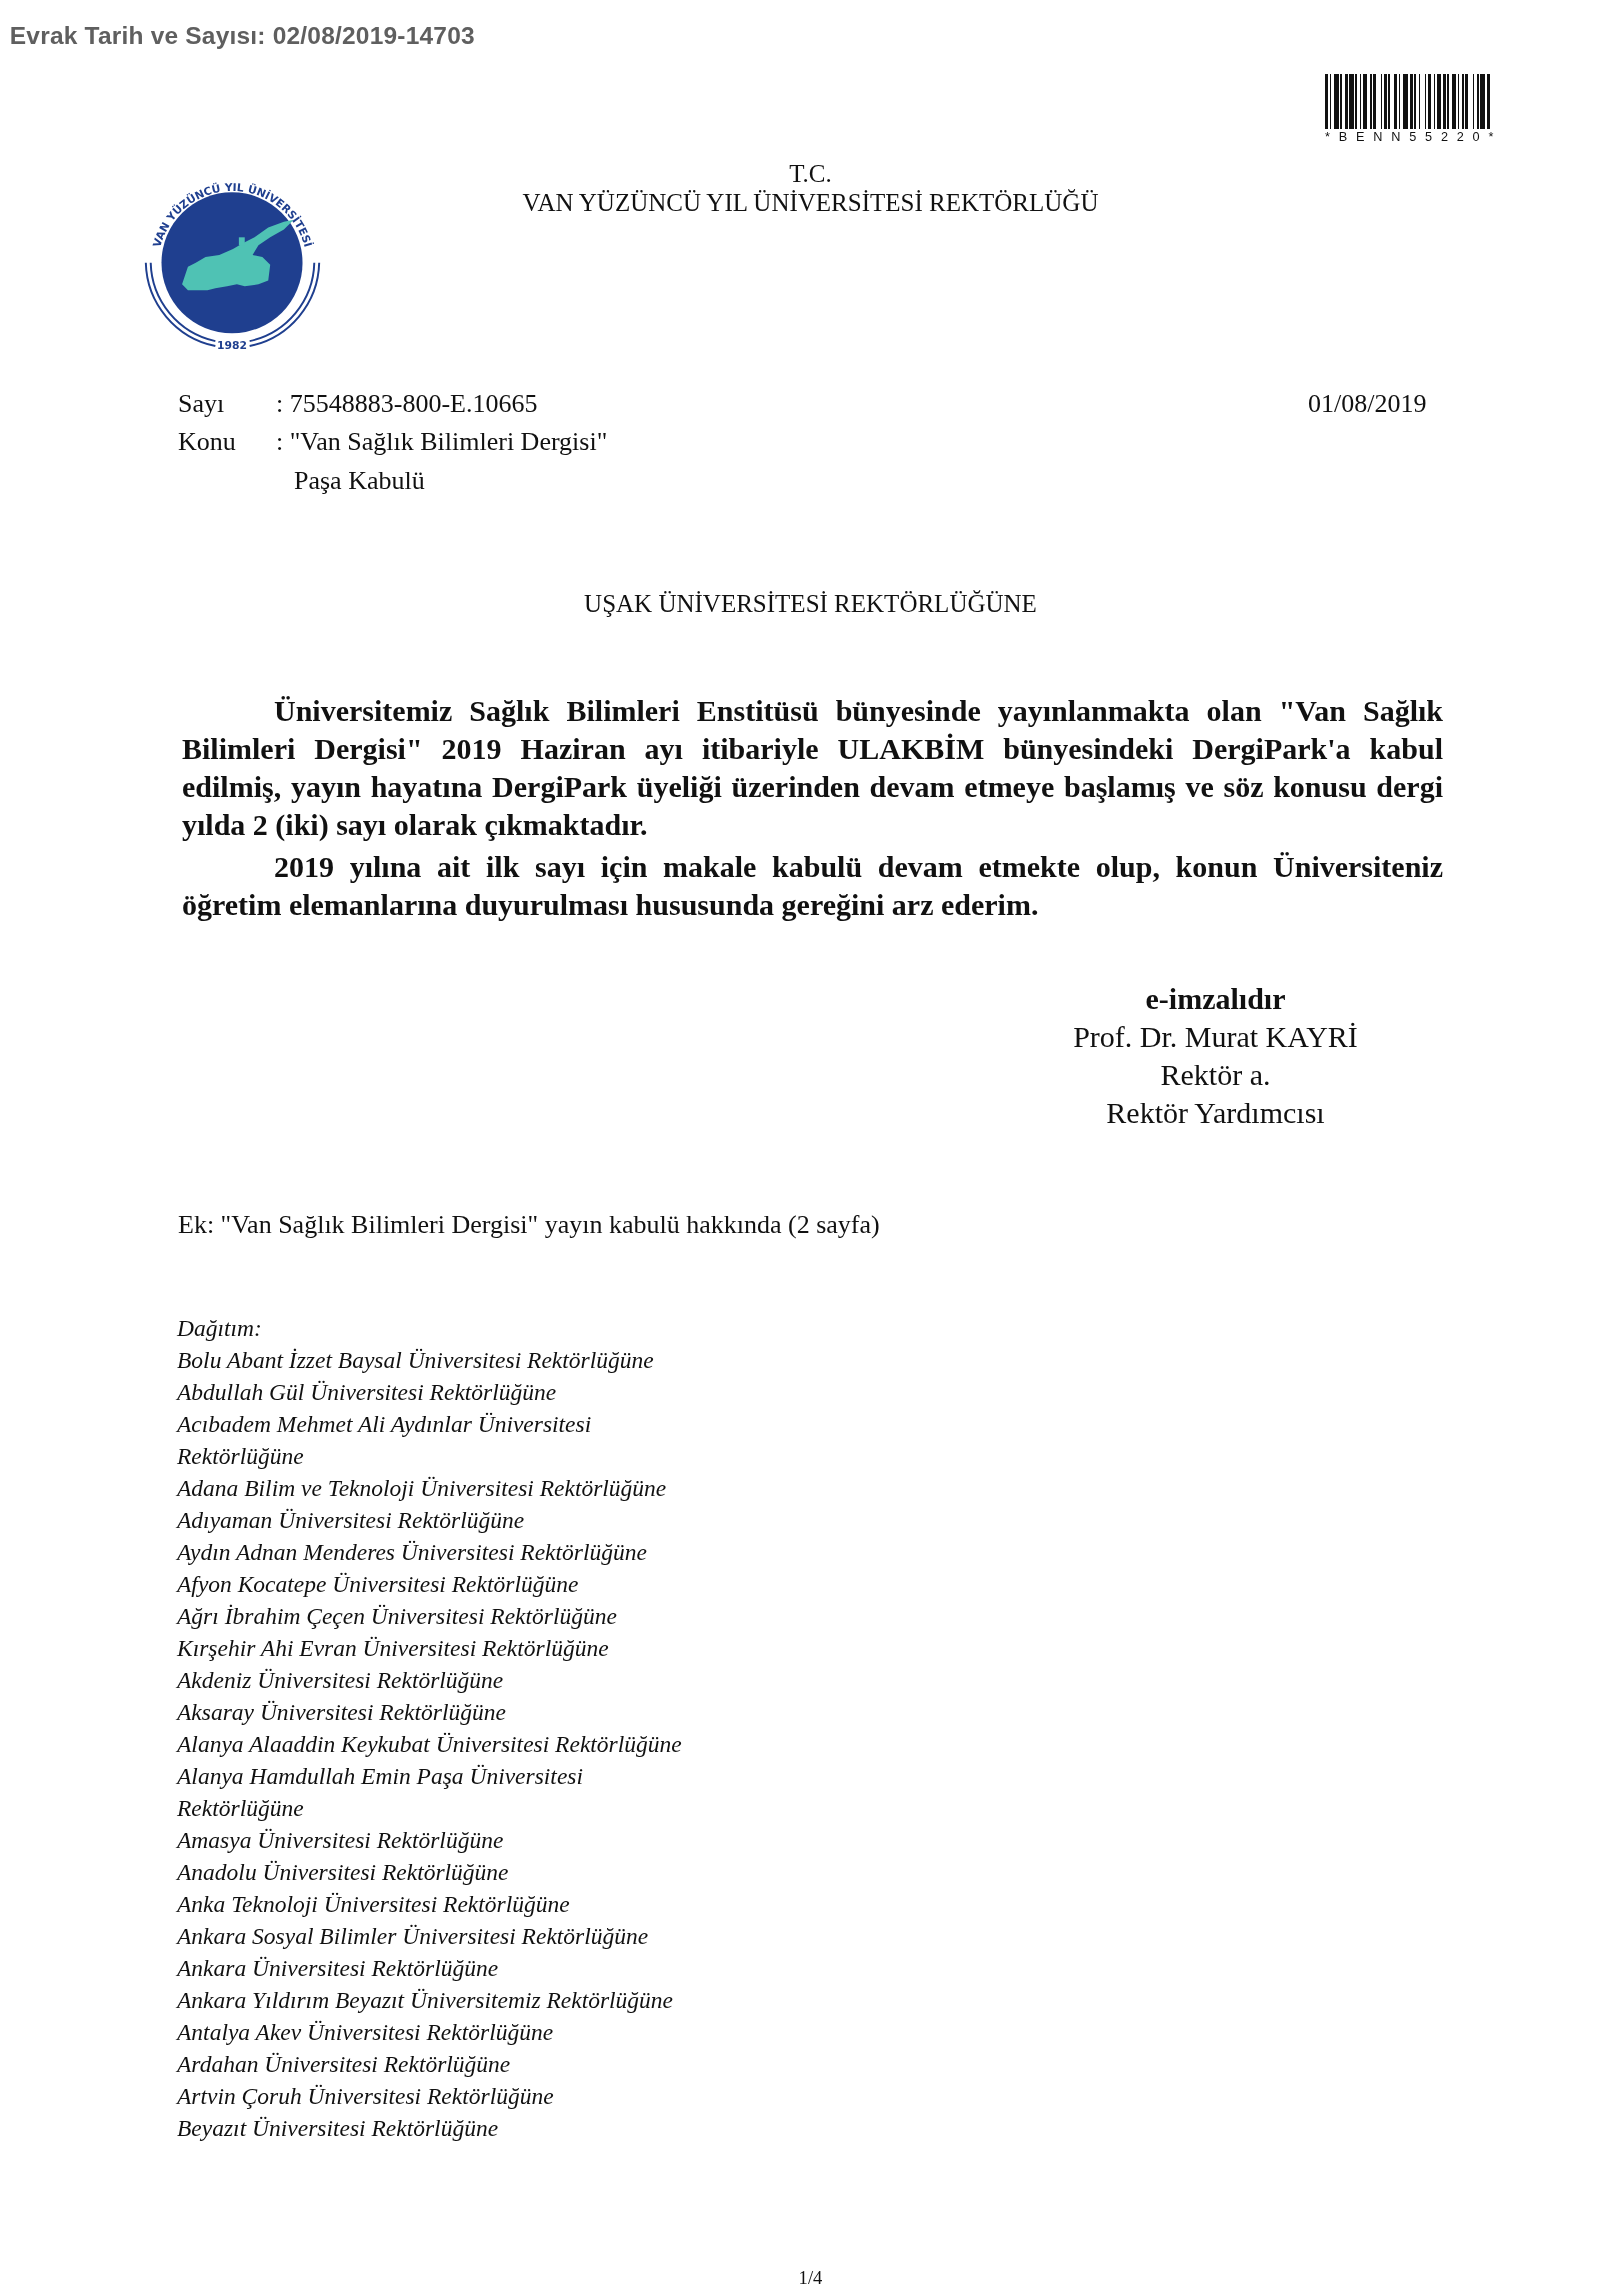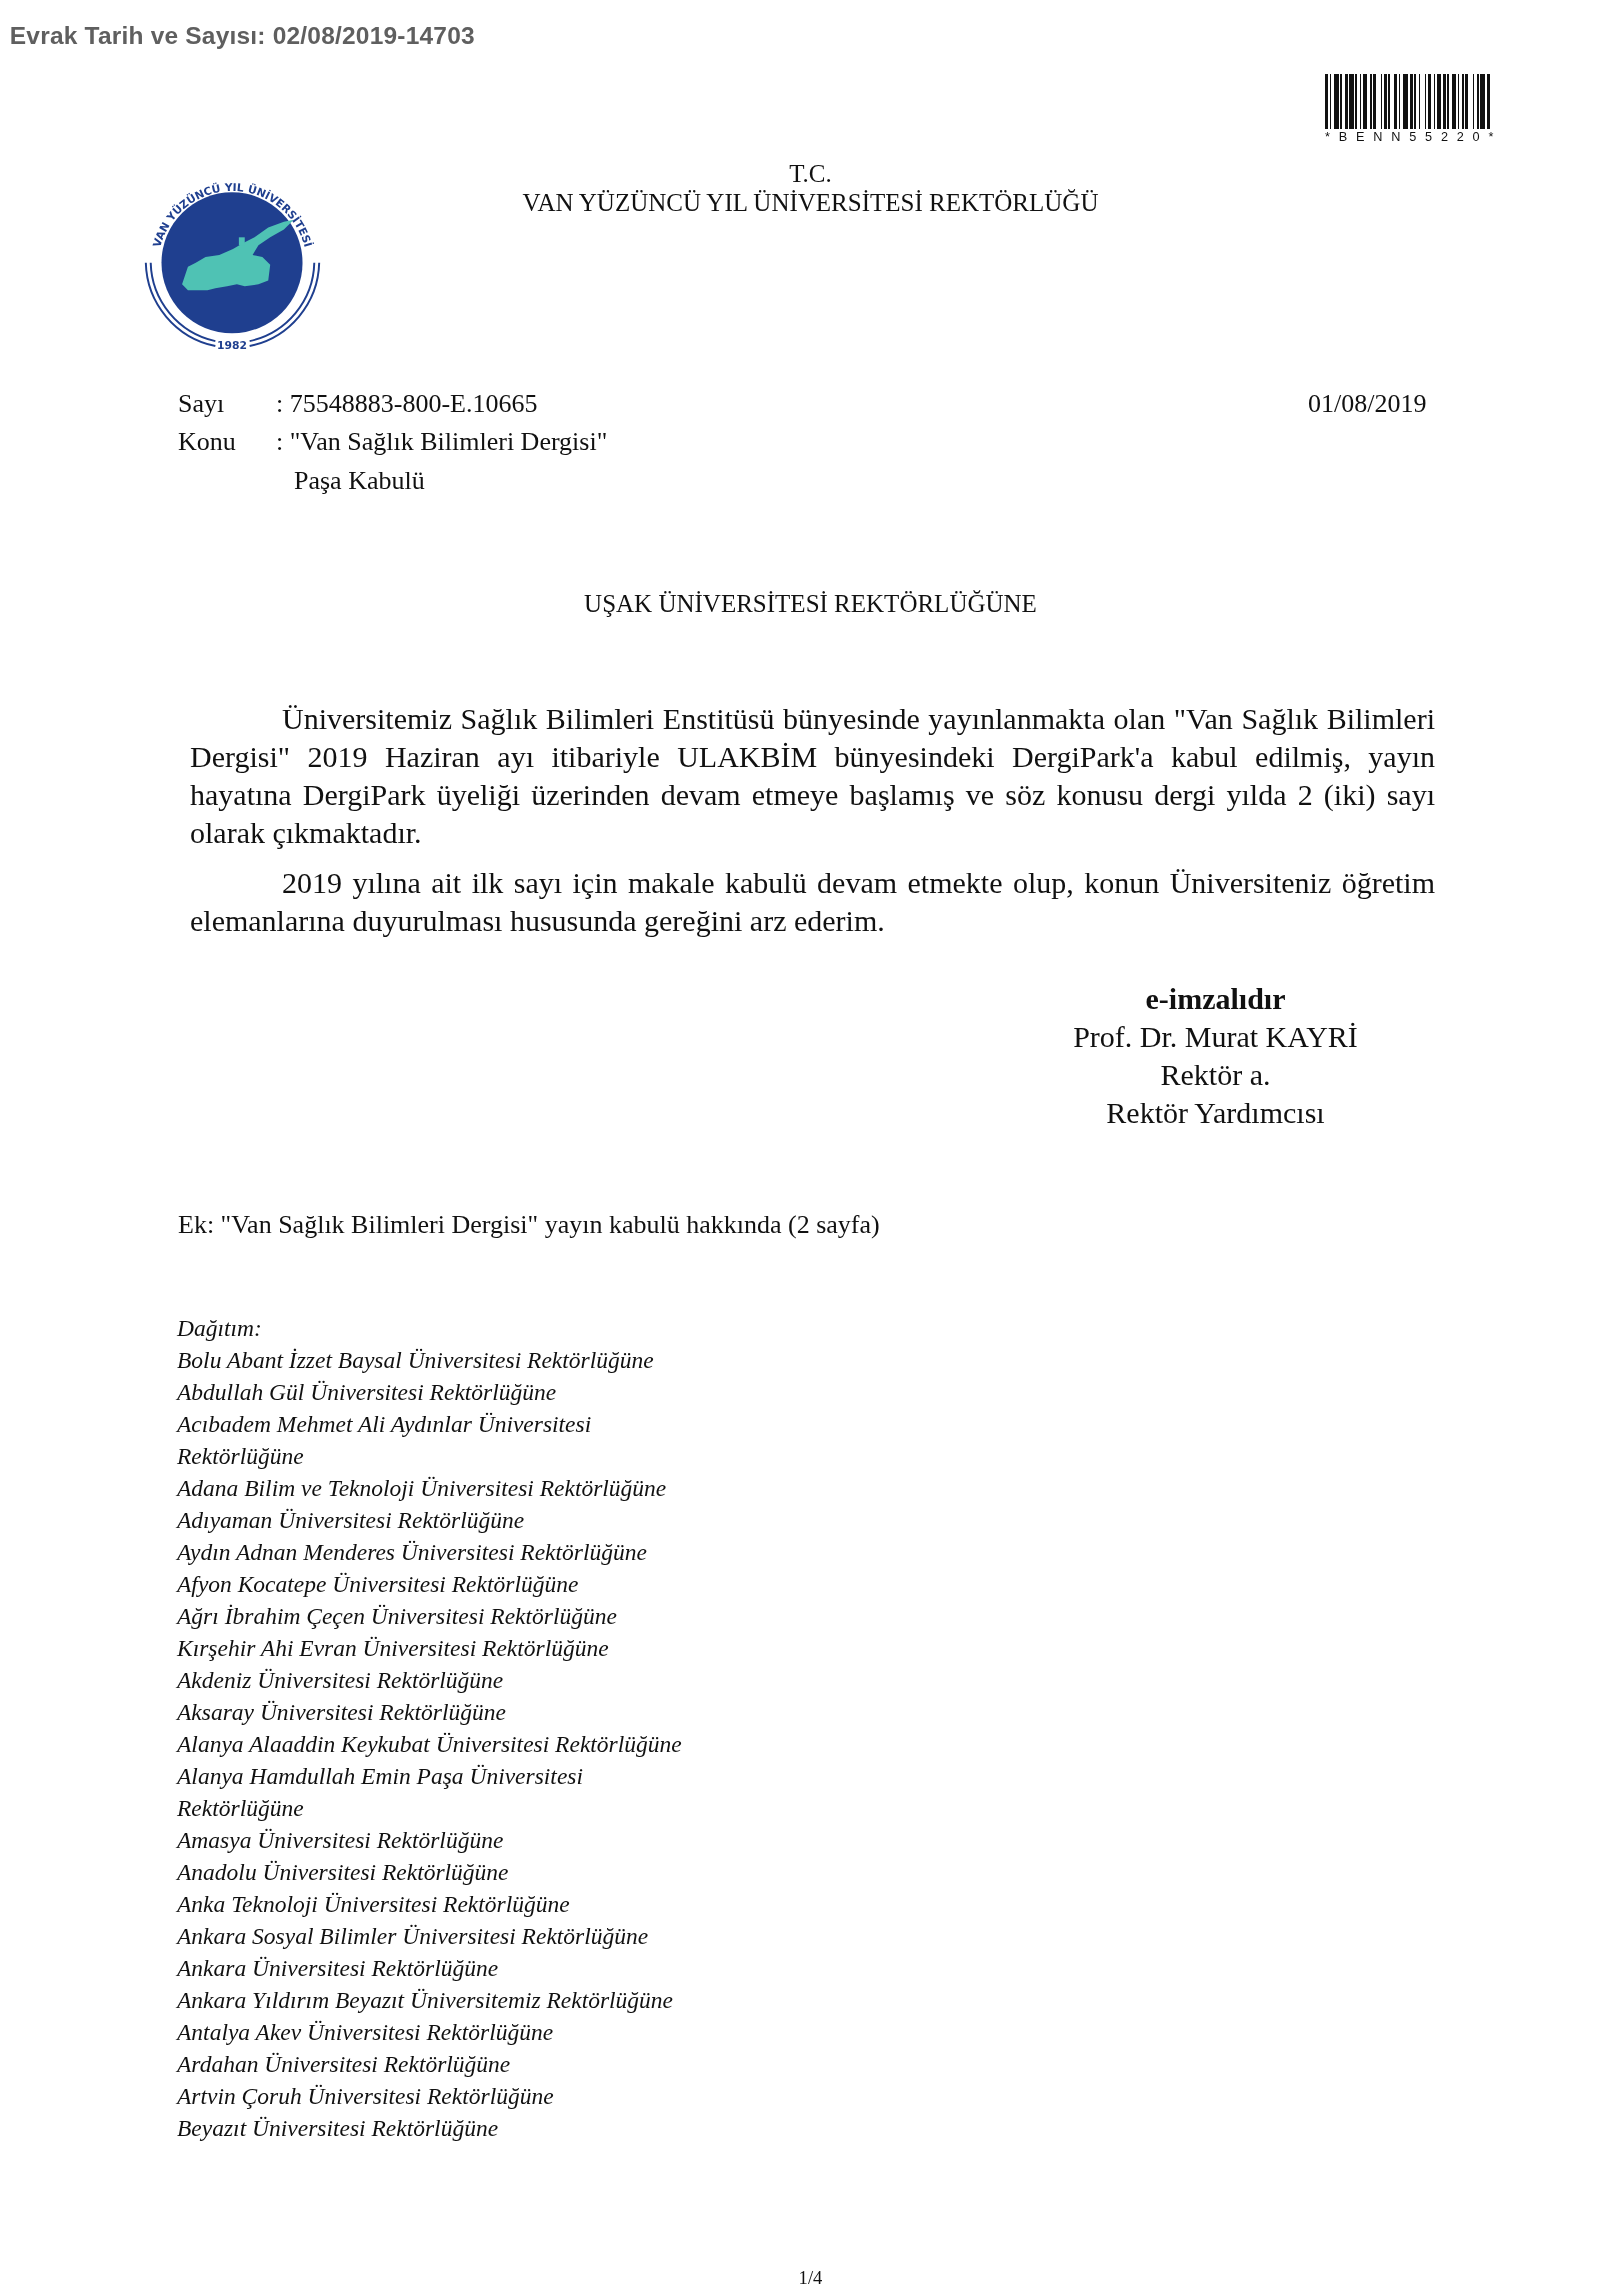--- a/index.html
+++ b/index.html
@@ -10,21 +10,21 @@
            font-size: 24.5px; color: #5f5f5f; letter-spacing: 0.2px; }
   .barcode { left: 1325px; top: 74px; width: 210px; height: 69px; }
   .barcode-bars { display: flex; height: 55px; align-items: stretch; }
   .barcode-text { font-family: "Liberation Sans", sans-serif; font-size: 12.7px; letter-spacing: 8.8px;
                   color: #111; margin-top: 1px; white-space: nowrap; }
   .logo { left: 137px; top: 147px; width: 191px; height: 211px; }
   .header { left: 0; width: 1621px; text-align: center; font-size: 25px; line-height: 37px; }
   .t { font-size: 26px; line-height: 37px; white-space: nowrap; }
   .meta-label { width: 98px; display: inline-block; }
   .body-para { left: 178px; width: 1269px; font-size: 30px; line-height: 38px; text-align: justify; }
-  .body-para p { margin: 12px; text-indent: 92px; }
+  .body-para p { margin: 4px; text-indent: 92px; font-weight: bold; }
   .sign { left: 1039px; width: 353px; text-align: center; font-size: 30px; line-height: 38px; }
   .sign .bold { font-weight: bold; }
   .dist { left: 177px; top: 1312px; font-size: 23.5px; line-height: 32px; }
   .dist div { white-space: nowrap; font-style: italic; }
   .pageno { left: 0; width: 1621px; text-align: center; top: 2267px; font-size: 18.6px; }
 </style>
 </head>
 <body>
 
 <div class="abs stamp">Evrak Tarih ve Sayısı: 02/08/2019-14703</div>

